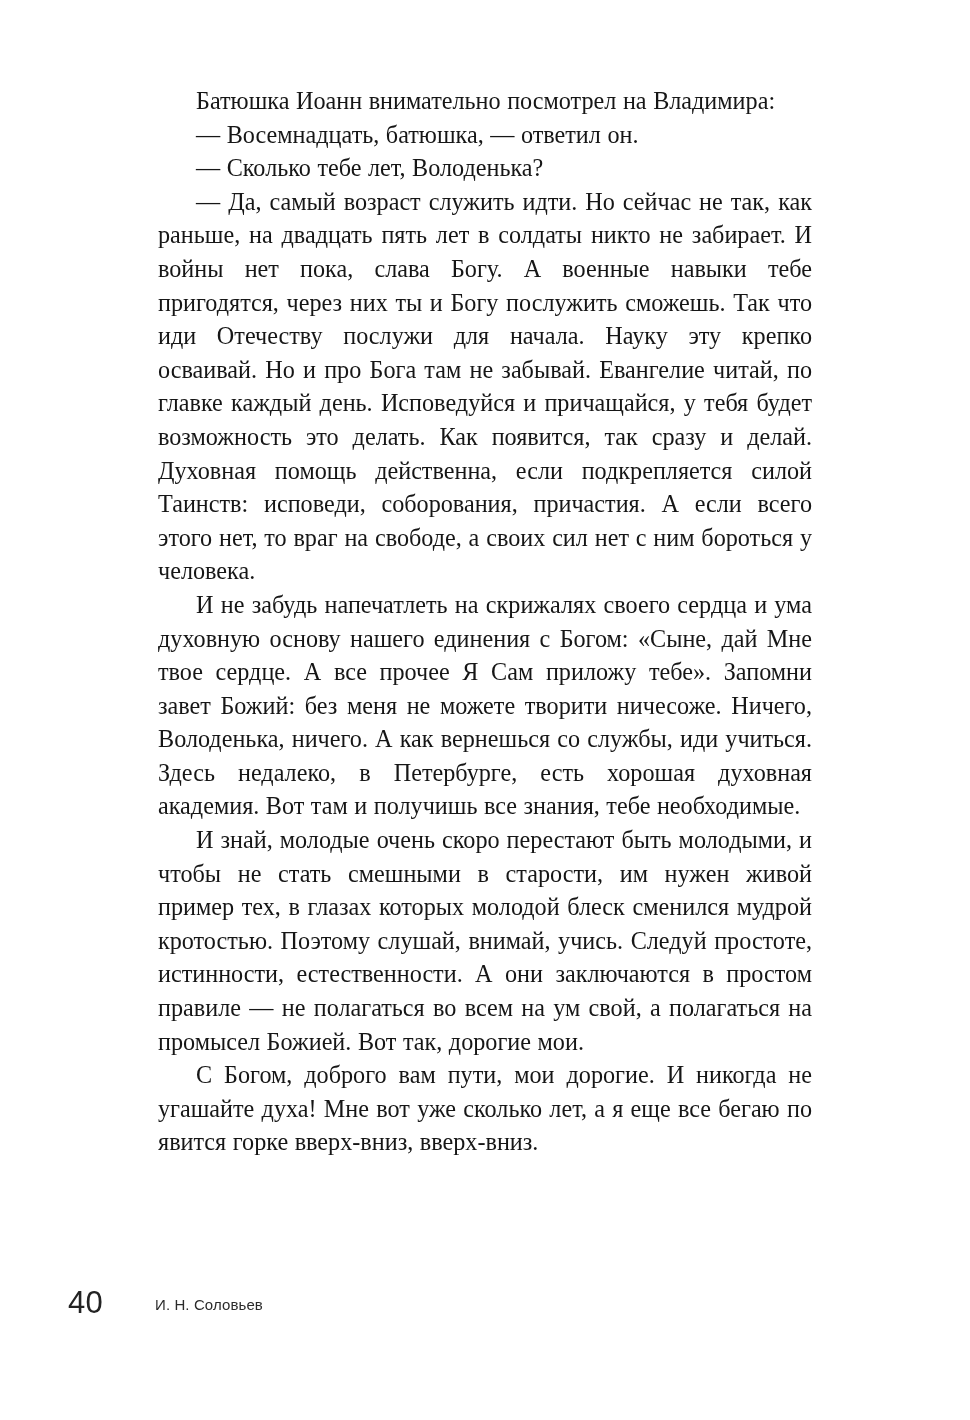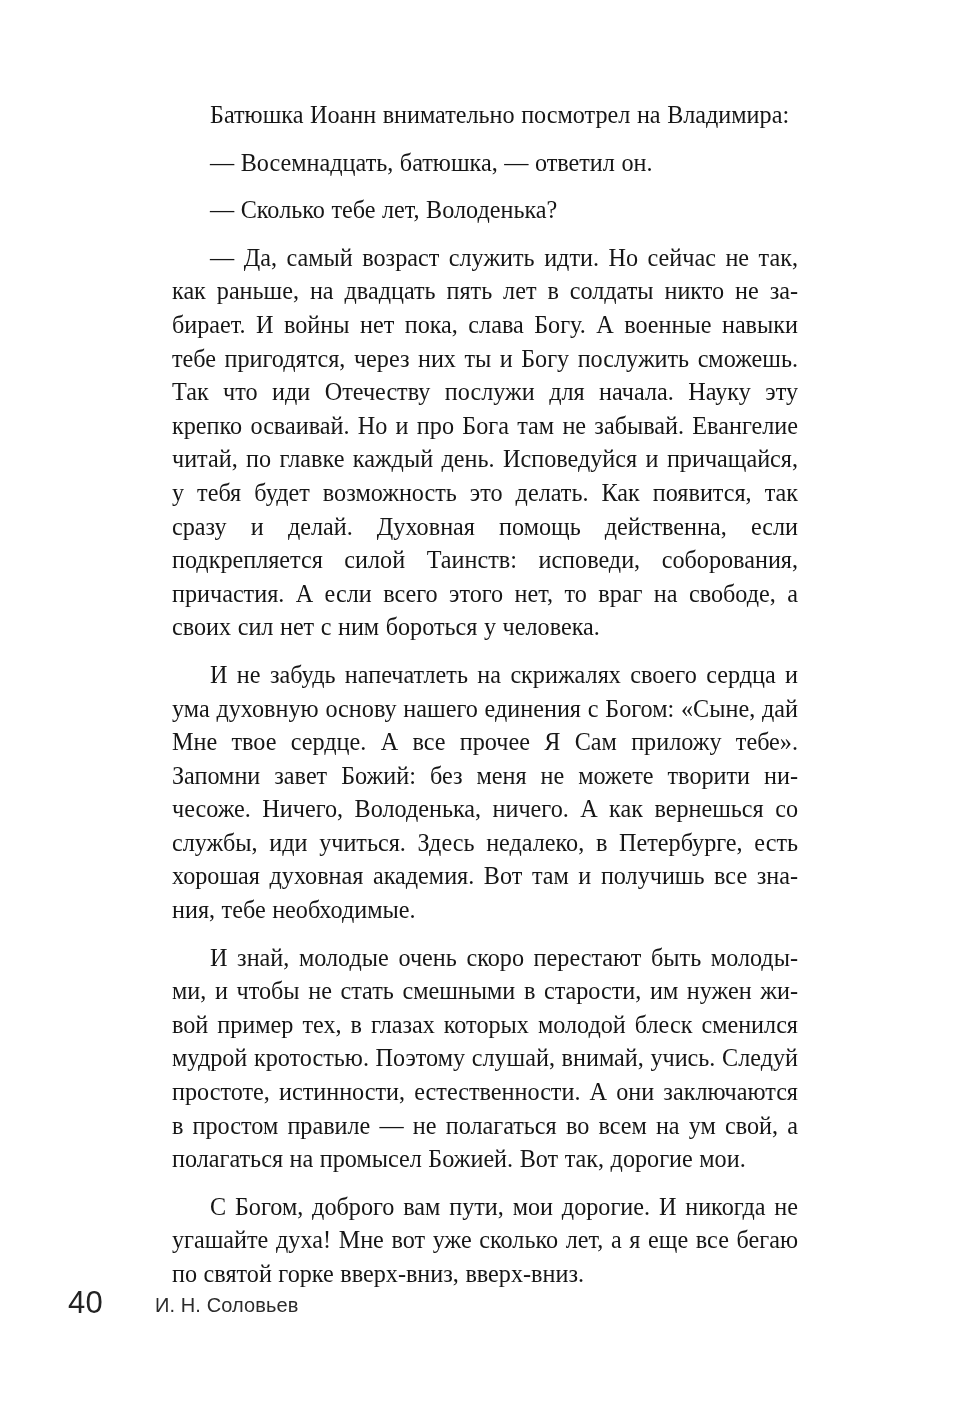--- a/index.html
+++ b/index.html
@@ -19,21 +19,21 @@
   }
 
   .text-column {
     position: absolute;
     left: 158px;
     top: 84px;
     width: 654px;
   }
 
   .para {
-    margin: 14px;
+    margin: 0;
     font-family: "Liberation Serif", "DejaVu Serif", serif;
     font-size: 24.2px;
     line-height: 33.6px;
     color: #161616;
     text-align: justify;
     text-justify: inter-word;
     text-indent: 38px;
     hyphens: manual;
     -webkit-hyphens: manual;
     word-spacing: 0.02em;
@@ -61,40 +61,40 @@
     line-height: 38px;
     color: #232323;
     letter-spacing: 0.2px;
   }
 
   .footer-author {
     position: absolute;
     left: 155px;
     top: 7px;
     font-family: "Liberation Sans", "DejaVu Sans", sans-serif;
-    font-size: 20px;
+    font-size: 15px;
     line-height: 28px;
     color: #2b2b2b;
     letter-spacing: 0.1px;
     white-space: nowrap;
   }
 </style>
 </head>
 <body>
 
 <div class="page">
 
   <div class="text-column">
     <p class="para">Батюшка Иоанн внимательно посмотрел на Влади­мира:</p>
     <p class="para dialogue">— Восемнадцать, батюшка, — ответил он.</p>
     <p class="para dialogue">— Сколько тебе лет, Володенька?</p>
     <p class="para dialogue">— Да, самый возраст служить идти. Но сейчас не так, как раньше, на двадцать пять лет в солдаты никто не за­бирает. И войны нет пока, слава Богу. А военные навы­ки тебе пригодятся, через них ты и Богу послужить смо­жешь. Так что иди Отечеству послужи для начала. Науку эту крепко осваивай. Но и про Бога там не забывай. Еван­гелие читай, по главке каждый день. Исповедуйся и при­чащайся, у тебя будет возможность это делать. Как по­явится, так сразу и делай. Духовная помощь действенна, если подкрепляется силой Таинств: исповеди, соборова­ния, причастия. А если всего этого нет, то враг на свободе, а своих сил нет с ним бороться у человека.</p>
     <p class="para">И не забудь напечатлеть на скрижалях своего сердца и ума духовную основу нашего единения с Богом: «Сыне, дай Мне твое сердце. А все прочее Я Сам приложу тебе». Запомни завет Божий: без меня не можете творити ни­чесоже. Ничего, Володенька, ничего. А как вернешься со службы, иди учиться. Здесь недалеко, в Петербурге, есть хорошая духовная академия. Вот там и получишь все зна­ния, тебе необходимые.</p>
     <p class="para">И знай, молодые очень скоро перестают быть молоды­ми, и чтобы не стать смешными в старости, им нужен жи­вой пример тех, в глазах которых молодой блеск сменил­ся мудрой кротостью. Поэтому слушай, внимай, учись. Следуй простоте, истинности, естественности. А они за­ключаются в простом правиле — не полагаться во всем на ум свой, а полагаться на промысел Божией. Вот так, дорогие мои.</p>
-    <p class="para">С Богом, доброго вам пути, мои дорогие. И никогда не угашайте духа! Мне вот уже сколько лет, а я еще все бегаю по святой горке вверх-вниз, вверх-вниз.</p>
+    <p class="para">С Богом, доброго вам пути, мои дорогие. И никогда не угашайте духа! Мне вот уже сколько лет, а я еще все бегаю по явится горке вверх-вниз, вверх-вниз.</p>
   </div>
 
   <div class="footer">
     <div class="footer-page-number">40</div>
     <div class="footer-author">И. Н. Соловьев</div>
   </div>
 
 </div>
 
 </body></html>

